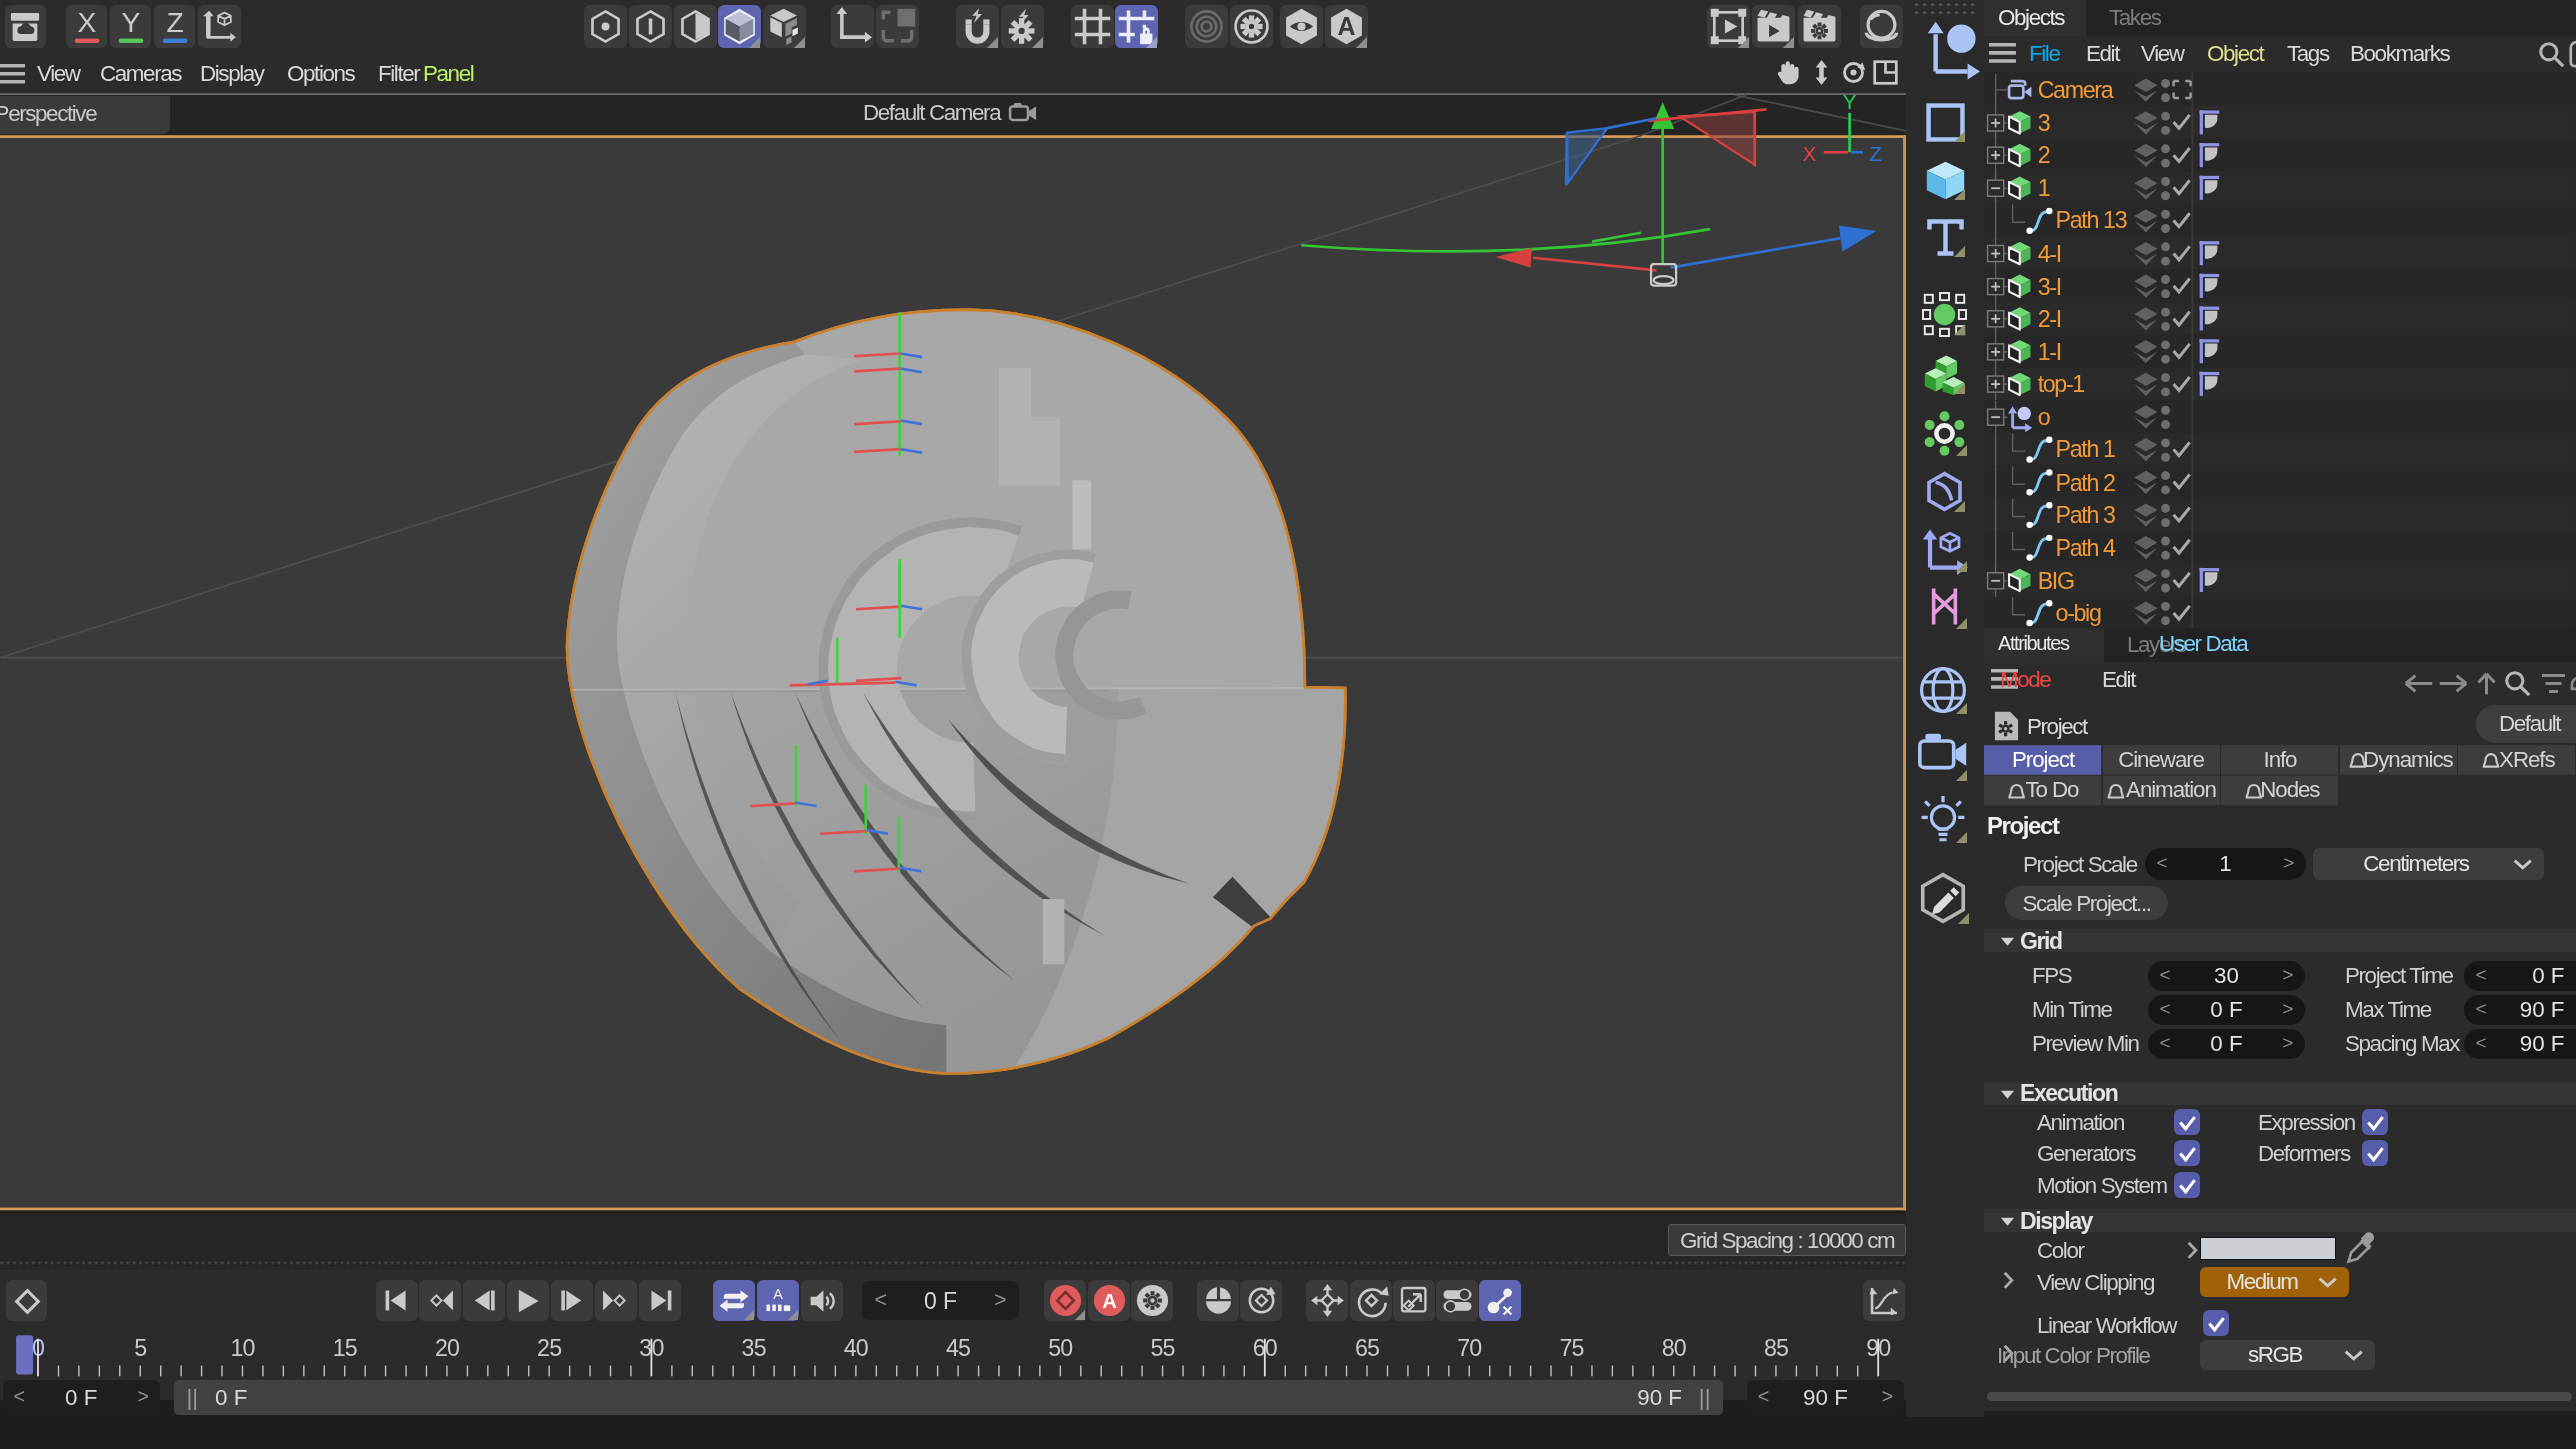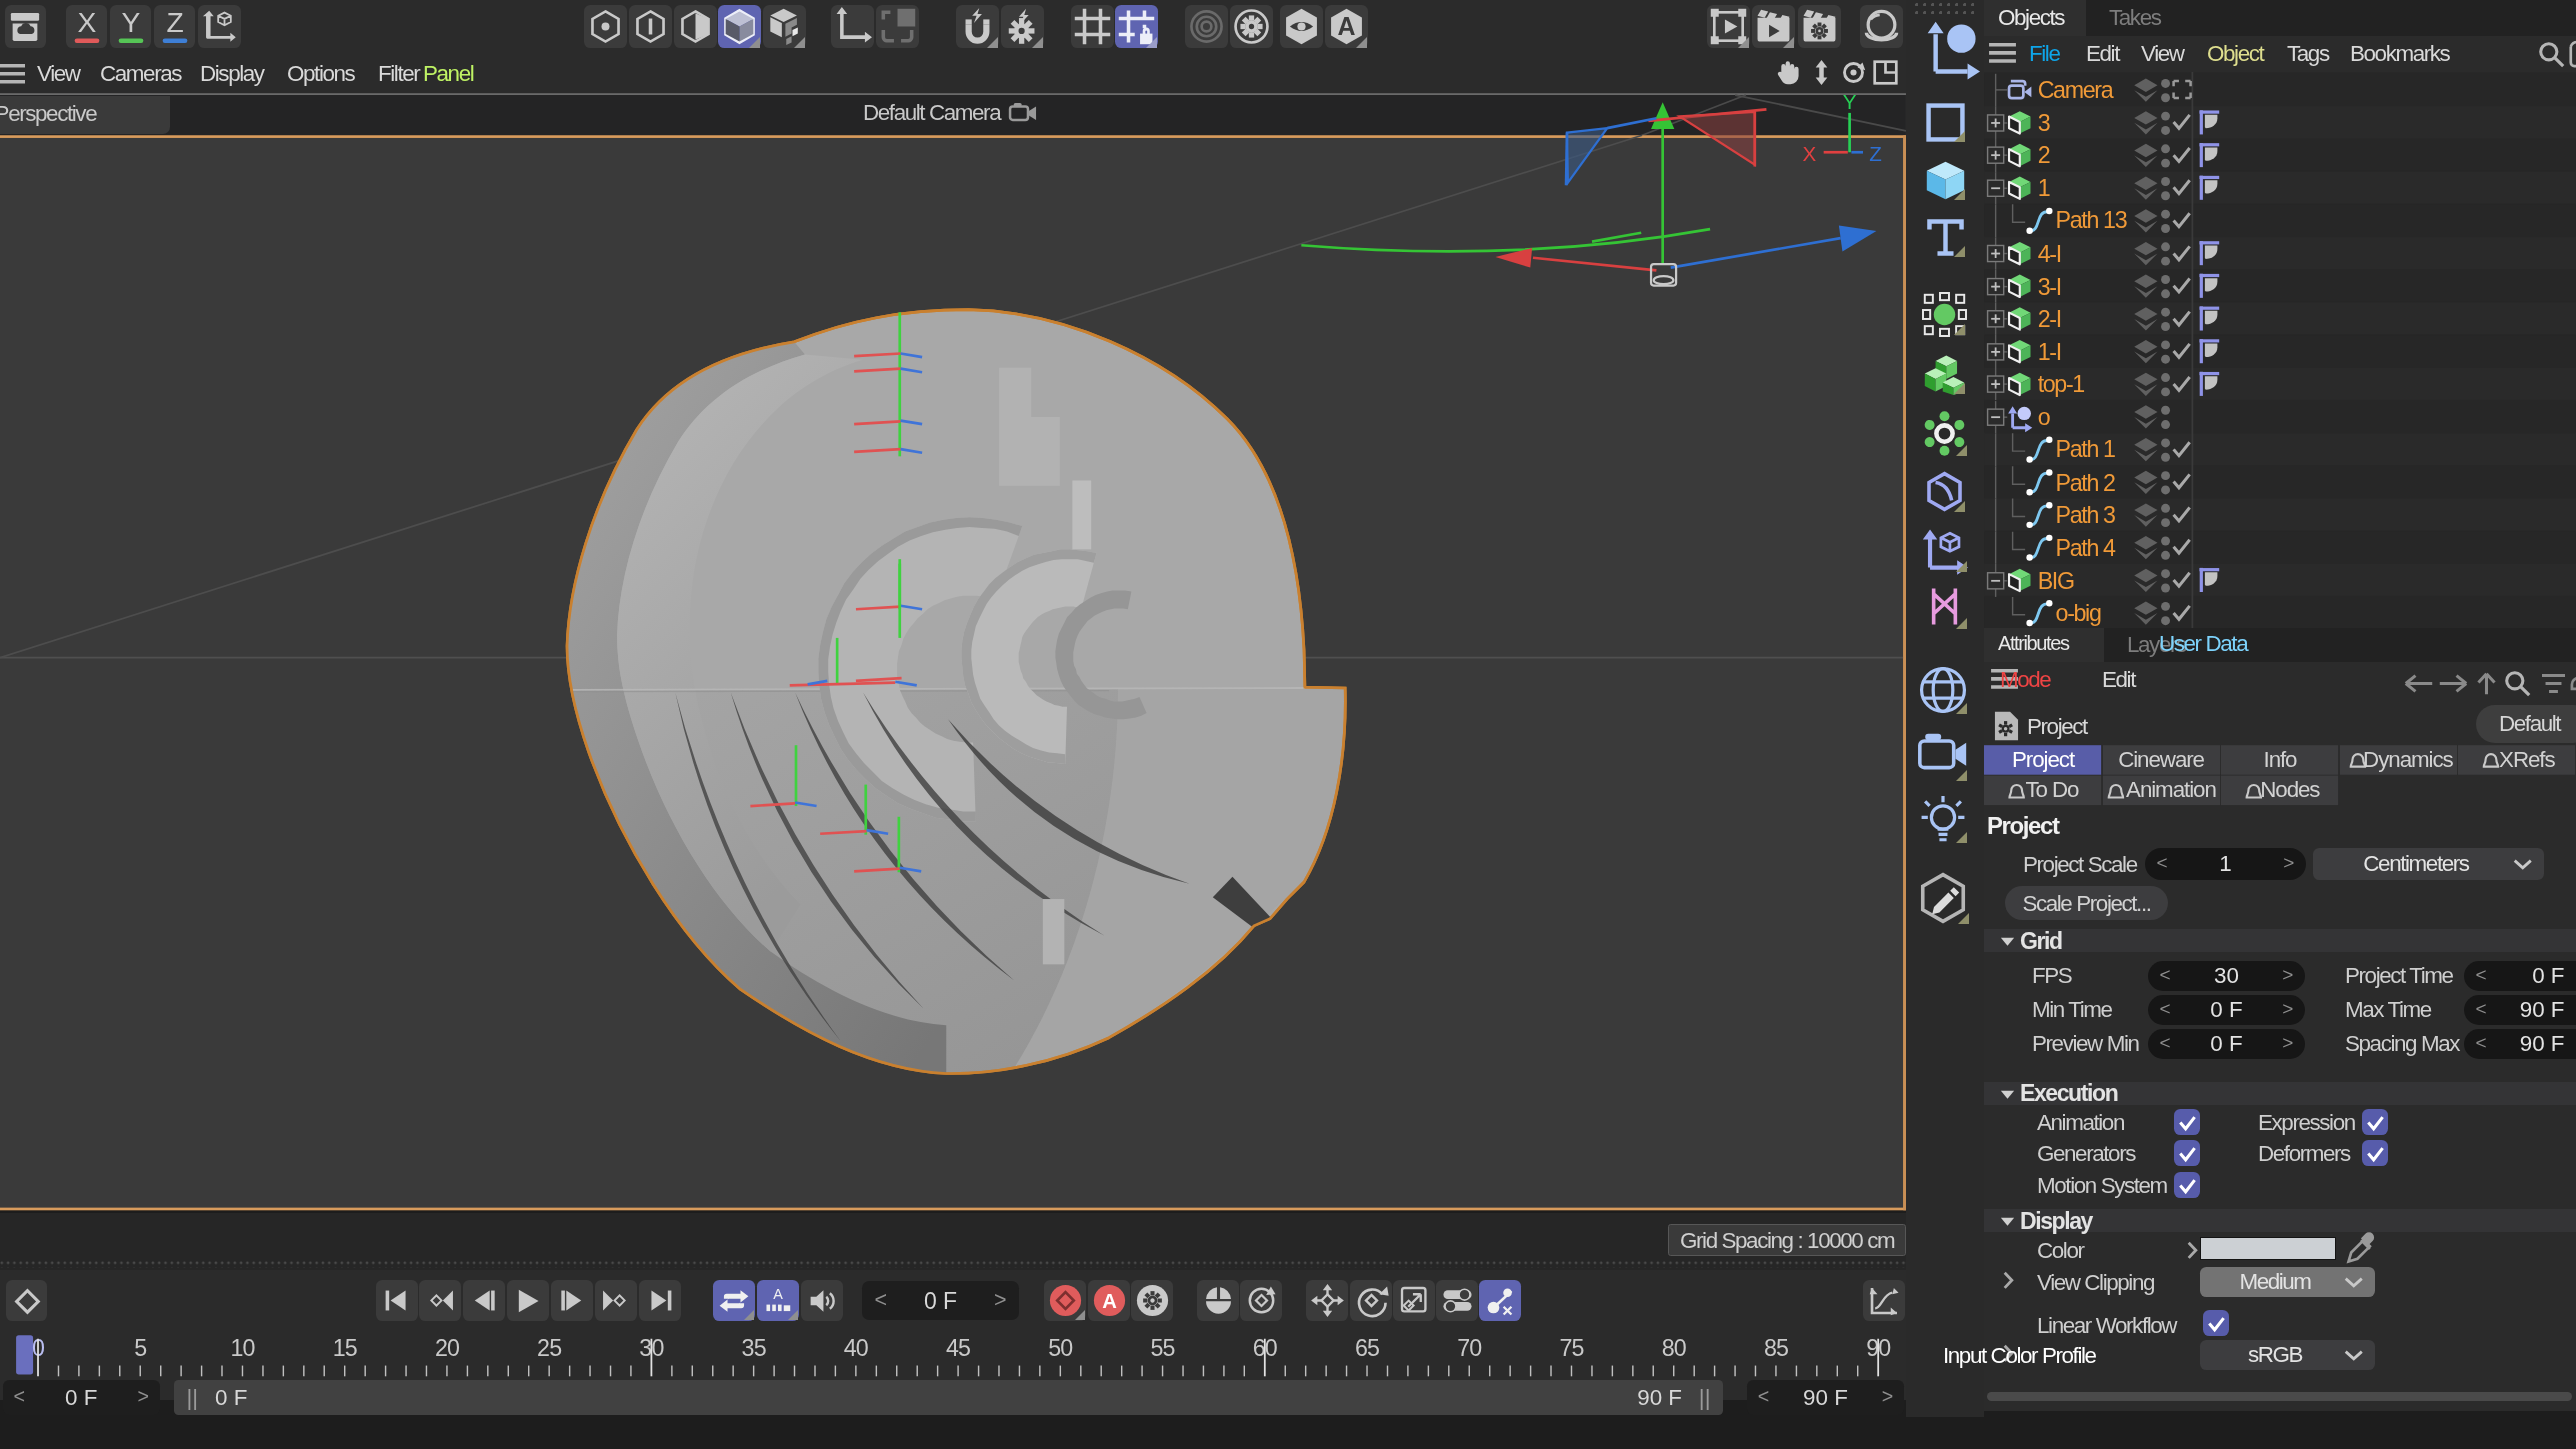--- a/index.html
+++ b/index.html
@@ -1483,36 +1483,36 @@
 <div class="abs" style="left:2345px;top:1233px">
     <svg width="32" height="32" viewBox="0 0 36 36">
       <path d="M4 32 l3 -10 14 -14 7 7 -14 14 z" fill="none" stroke="#9a9a9a" stroke-width="3"></path>
       <path d="M20 6 l4 -4 a4 4 0 0 1 6 6 l-4 4 z M18 8 l10 10" stroke="#9a9a9a" stroke-width="3" fill="#9a9a9a"></path>
     </svg>
   </div>
 <svg width="13.4" height="20.6" style="position:absolute;left:2002px;top:1270px" viewBox="0 0 15 23">
     <path d="M3 3 l8 8.5 -8 8.5" stroke="#a9a9a9" stroke-width="3.2" fill="none"></path>
   </svg>
 <div class="txt" style="left:2037px;top:1270px;color:#cfcfcf">View Clipping</div>
-<div class="abs" style="left:2200px;top:1267px;width:175px;height:30px;background:#737373;border-radius:6.3px">
+<div class="abs" style="left:2200px;top:1267px;width:149px;height:30px;background:#a16207;border-radius:6.3px">
 <div class="txt" style="left:0;right:25px;top:1.8px;font-size:22.4px;color:#e3e3e3;text-align:center">Medium</div>
 <svg width="21.5" height="13.4" style="position:absolute;right:10.7px;top:9px" viewBox="0 0 24 15">
       <path d="M3 3 l9 8 9 -8" stroke="#c9c9c9" stroke-width="3.2" fill="none"></path>
     </svg>
   </div>
 <div class="txt" style="left:2037px;top:1313px;color:#cfcfcf">Linear Workflow</div>
 <div class="abs" style="left:2203px;top:1310px;width:26px;height:26px;background:#575cab;border-radius:6.3px">
     <svg width="26" height="26" viewBox="0 0 29 29">
       <path d="M7 15 l6 7 10 -13" stroke="#fff" stroke-width="3.4" fill="none"></path>
     </svg>
   </div>
 <svg width="13.4" height="20.6" style="position:absolute;left:2002px;top:1343px" viewBox="0 0 15 23">
     <path d="M3 3 l8 8.5 -8 8.5" stroke="#a9a9a9" stroke-width="3.2" fill="none"></path>
   </svg>
-<div class="txt" style="left:1943px;top:1343px;color:#ffffff">Input Color Profile</div>
+<div class="txt" style="left:1997px;top:1343px;color:#a3a3a3">Input Color Profile</div>
 <div class="abs" style="left:2200px;top:1340px;width:175px;height:30px;background:#3d3d3f;border-radius:6.3px">
 <div class="txt" style="left:0;right:25px;top:1.8px;font-size:22.4px;color:#e3e3e3;text-align:center">sRGB</div>
 <svg width="21.5" height="13.4" style="position:absolute;right:10.7px;top:9px" viewBox="0 0 24 15">
       <path d="M3 3 l9 8 9 -8" stroke="#c9c9c9" stroke-width="3.2" fill="none"></path>
     </svg>
   </div>
 <div class="abs" style="left:1987px;top:1392px;width:585px;height:9px;background:#4a4a4a;border-radius:4.5px"></div>
 <div class="abs" style="left:0;top:1417px;width:2576px;height:32px;background:#1d1d1d"></div>
 <div class="abs" style="left:1984px;top:1411px;width:592px;height:38px;background:#1d1d1d"></div>
 

